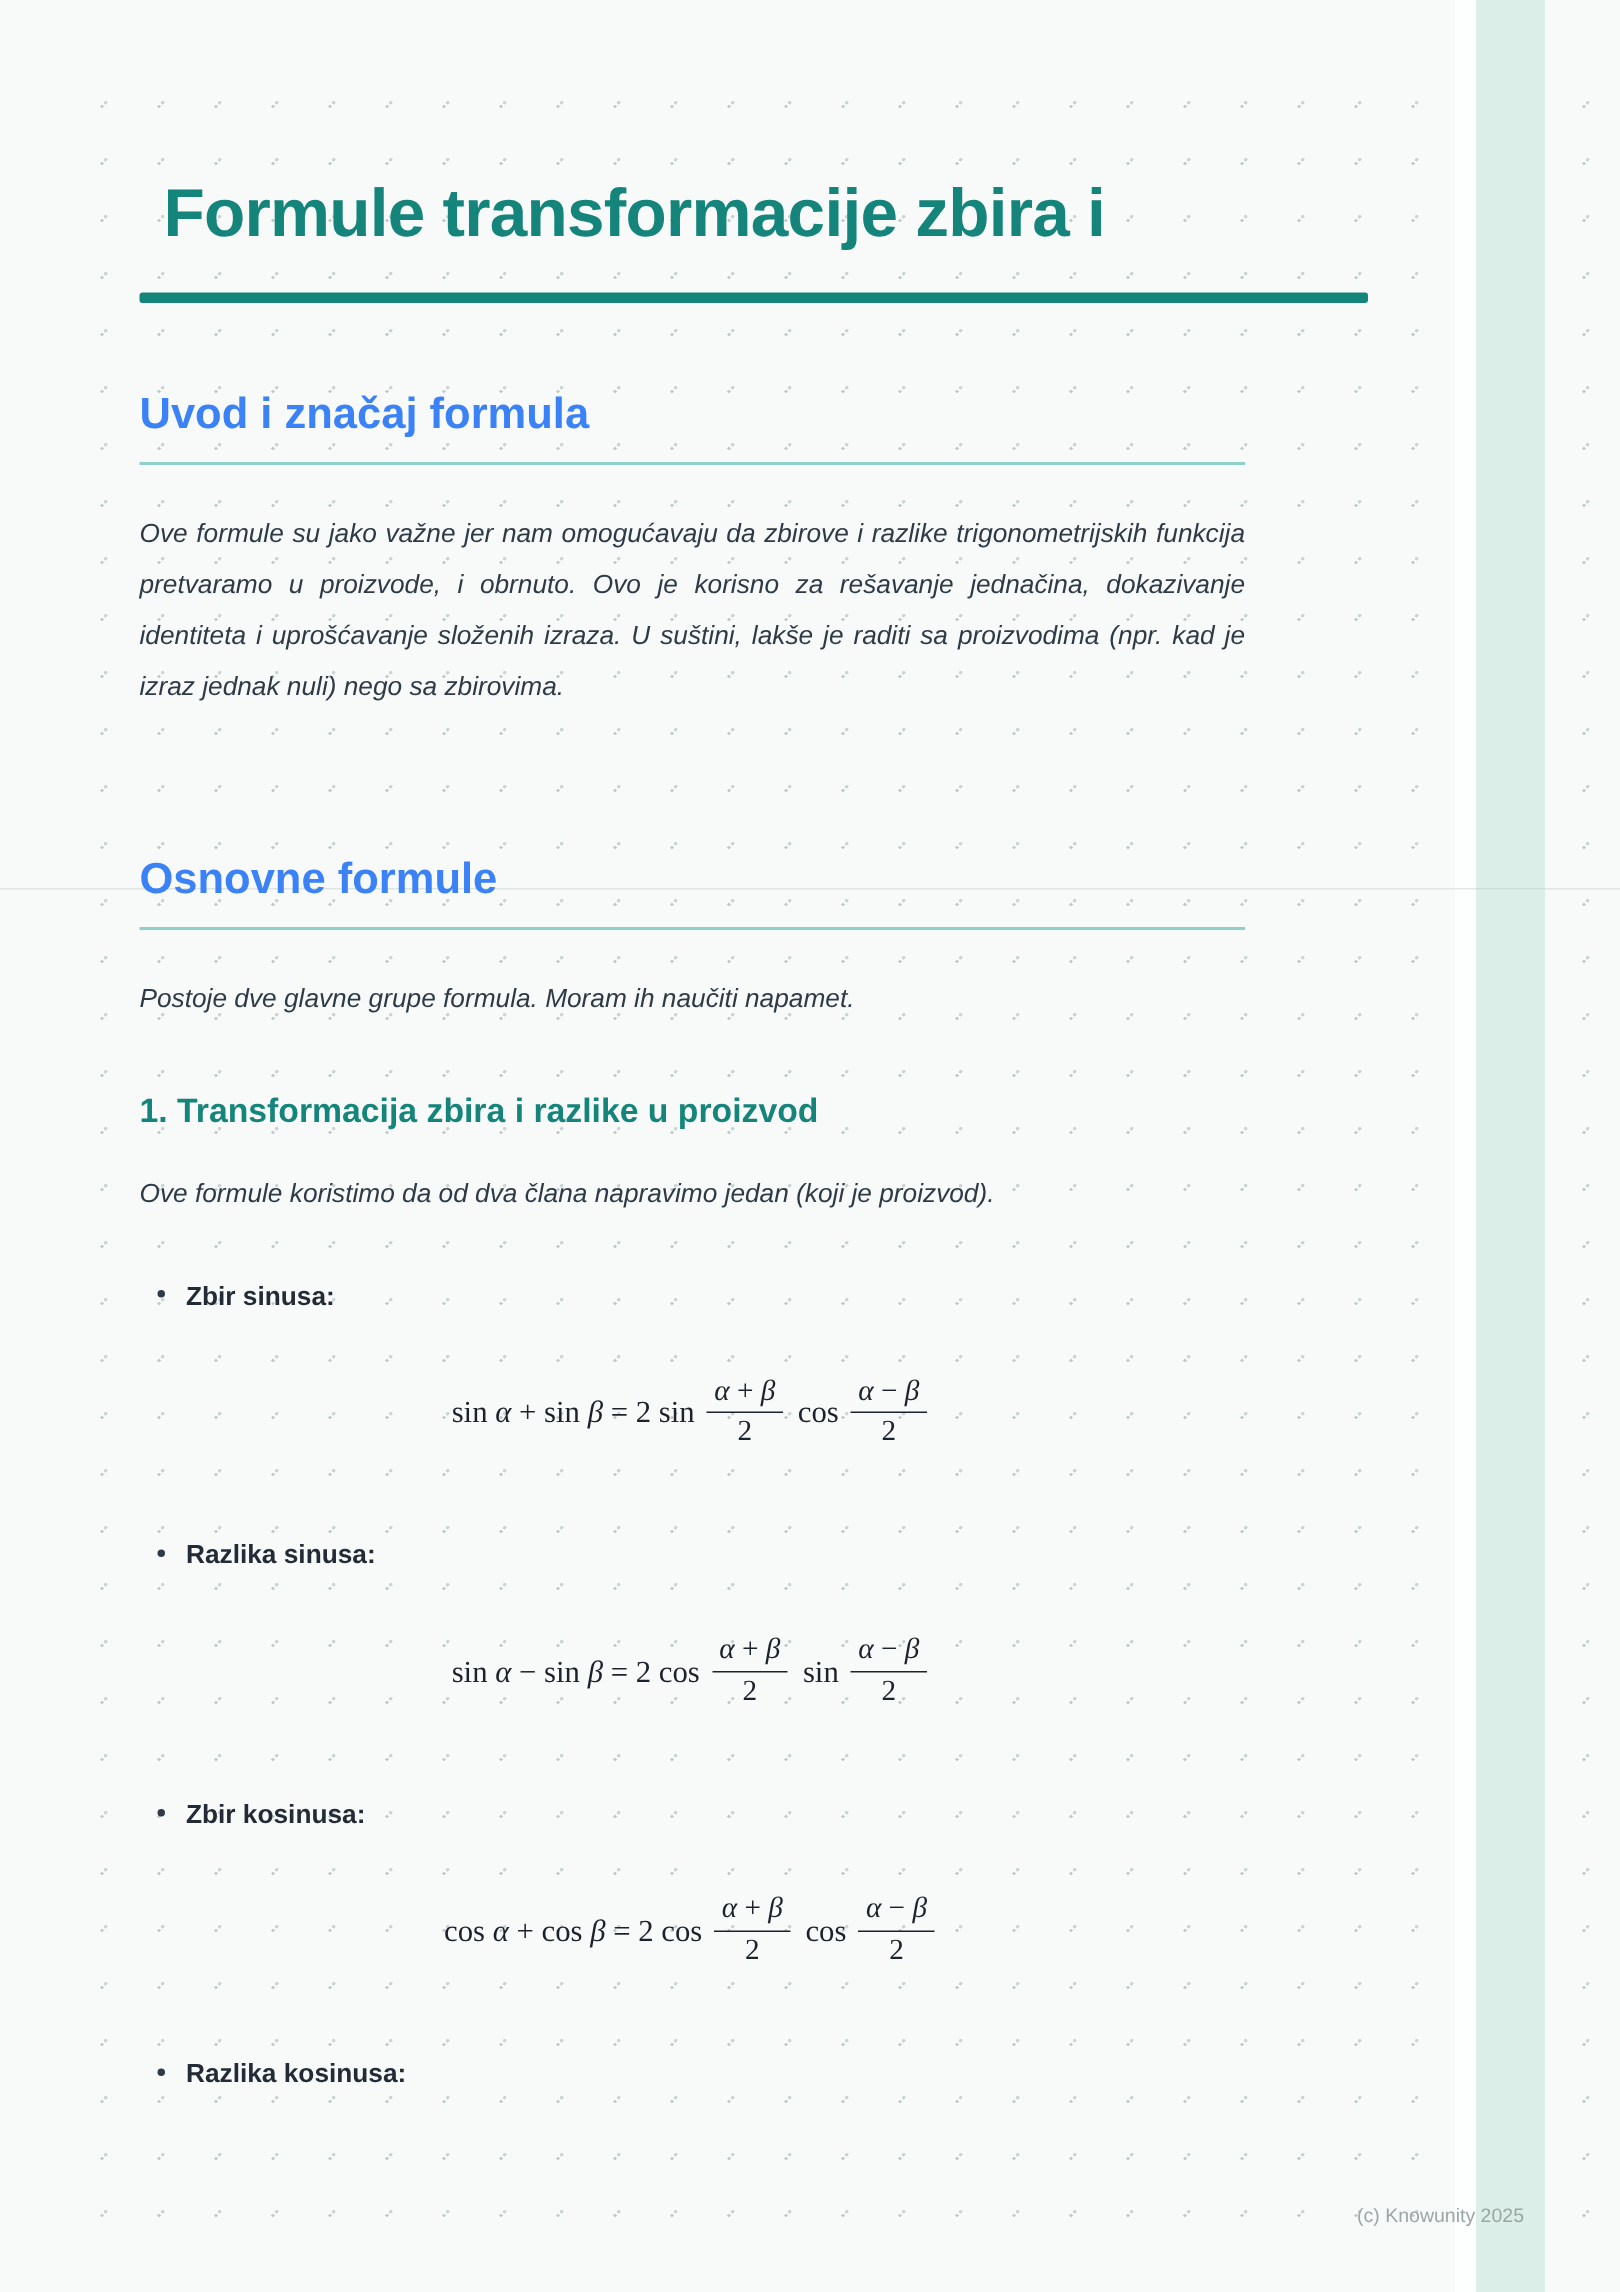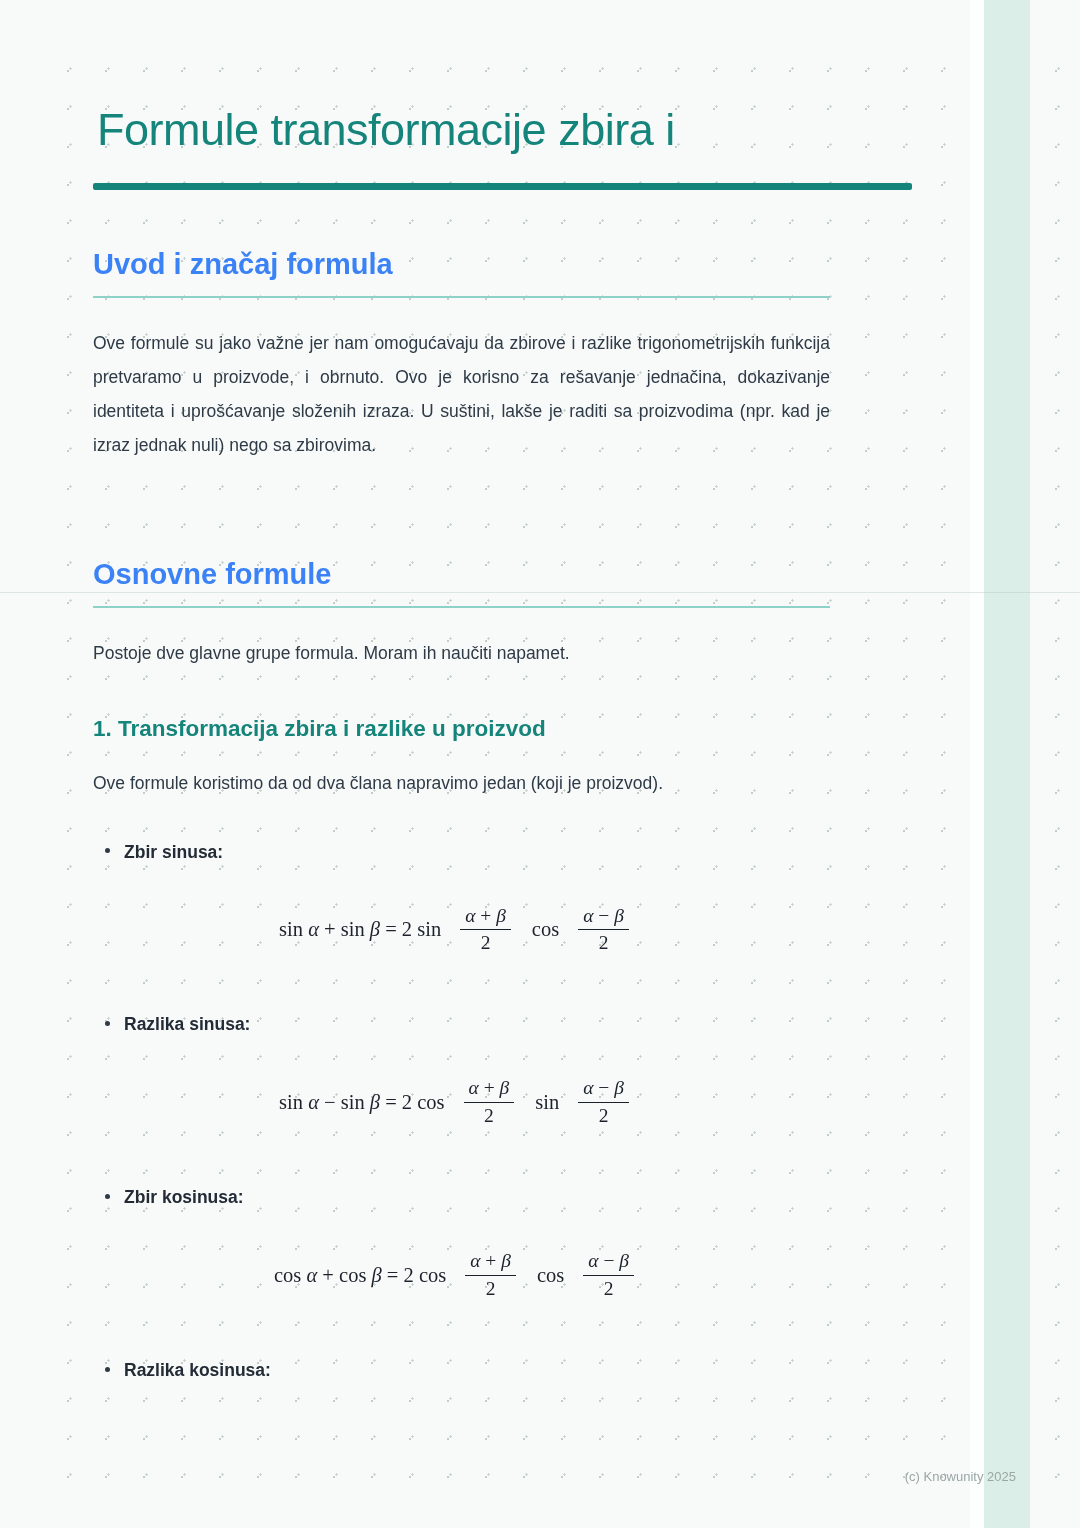--- a/index.html
+++ b/index.html
@@ -17,36 +17,37 @@
     background-size:38px 38px;
     z-index:0;
   }
   .strip-white{position:absolute;top:0;bottom:0;right:96px;width:14px;background:#fdfefe;z-index:1;}
   .strip-mint{position:absolute;top:0;bottom:0;right:50px;width:46px;background:#dceee8;z-index:1;}
   .soft-divider{position:absolute;left:0;right:0;top:592px;border-top:1px solid rgba(176,194,190,0.38);z-index:1;}
 
   .content{position:relative;z-index:2;padding:100px 0 0 93px;}
 
   h1.title{
-    margin:4px;max-width:860px;
-    font-size:45px;line-height:1.17;font-weight:normal;
+    margin:16px;max-width:860px;
+    font-size:45px;line-height:1.17;font-weight:bold;
     color:#15857b;letter-spacing:-0.5px;
   }
   h1.title span{display:block;}
   .thick-rule{margin-top:26px;width:819px;height:7px;background:#15857b;border-radius:2px;}
 
   h2.section{
     margin:58px 0 0 0;max-width:737px;
     font-size:29px;font-weight:bold;color:#3b82f6;
     padding-bottom:15px;border-bottom:2px solid #8ed1c8;
   }
   p.body-text{
     margin:28px 0 0 0;width:737px;
     font-size:17.5px;line-height:34px;color:#2e3a46;
     text-align:justify;
+    font-style:italic;
   }
   p.body-text.no-justify{text-align:left;}
   h3.subsection{
     margin:46px 0 0 0;max-width:737px;
     font-size:22.5px;font-weight:bold;color:#15857b;
   }
 
   .bullet-list{margin-top:42px;width:737px;}
   .bullet-item{margin-top:0;}
   .bullet-row{display:flex;align-items:flex-start;margin-top:30px;}
@@ -55,21 +56,21 @@
 
   .formula{
     margin:44px 0 58px 0;text-align:center;
     font-family:"Liberation Serif", serif;
     font-size:20.5px;color:#1c222b;white-space:nowrap;
   }
   .formula .gk{margin:0 2px;}
   .formula .mid{margin:0 2px 0 4px;}
   .frac{
     display:inline-block;text-align:center;vertical-align:middle;
-    font-size:19.5px;line-height:1.15;margin:0 15px;position:relative;top:-2px;
+    font-size:19.5px;line-height:1.15;margin:0 4px;position:relative;top:-2px;
   }
   .frac .num{display:block;border-bottom:1.4px solid #1c222b;padding:0 5px 2px 5px;}
   .frac .den{display:block;padding-top:2px;}
 
   .footer{
     position:absolute;right:64px;bottom:44px;z-index:3;
     font-size:13px;color:#9aa7a4;
   }
 </style>
 </head>

